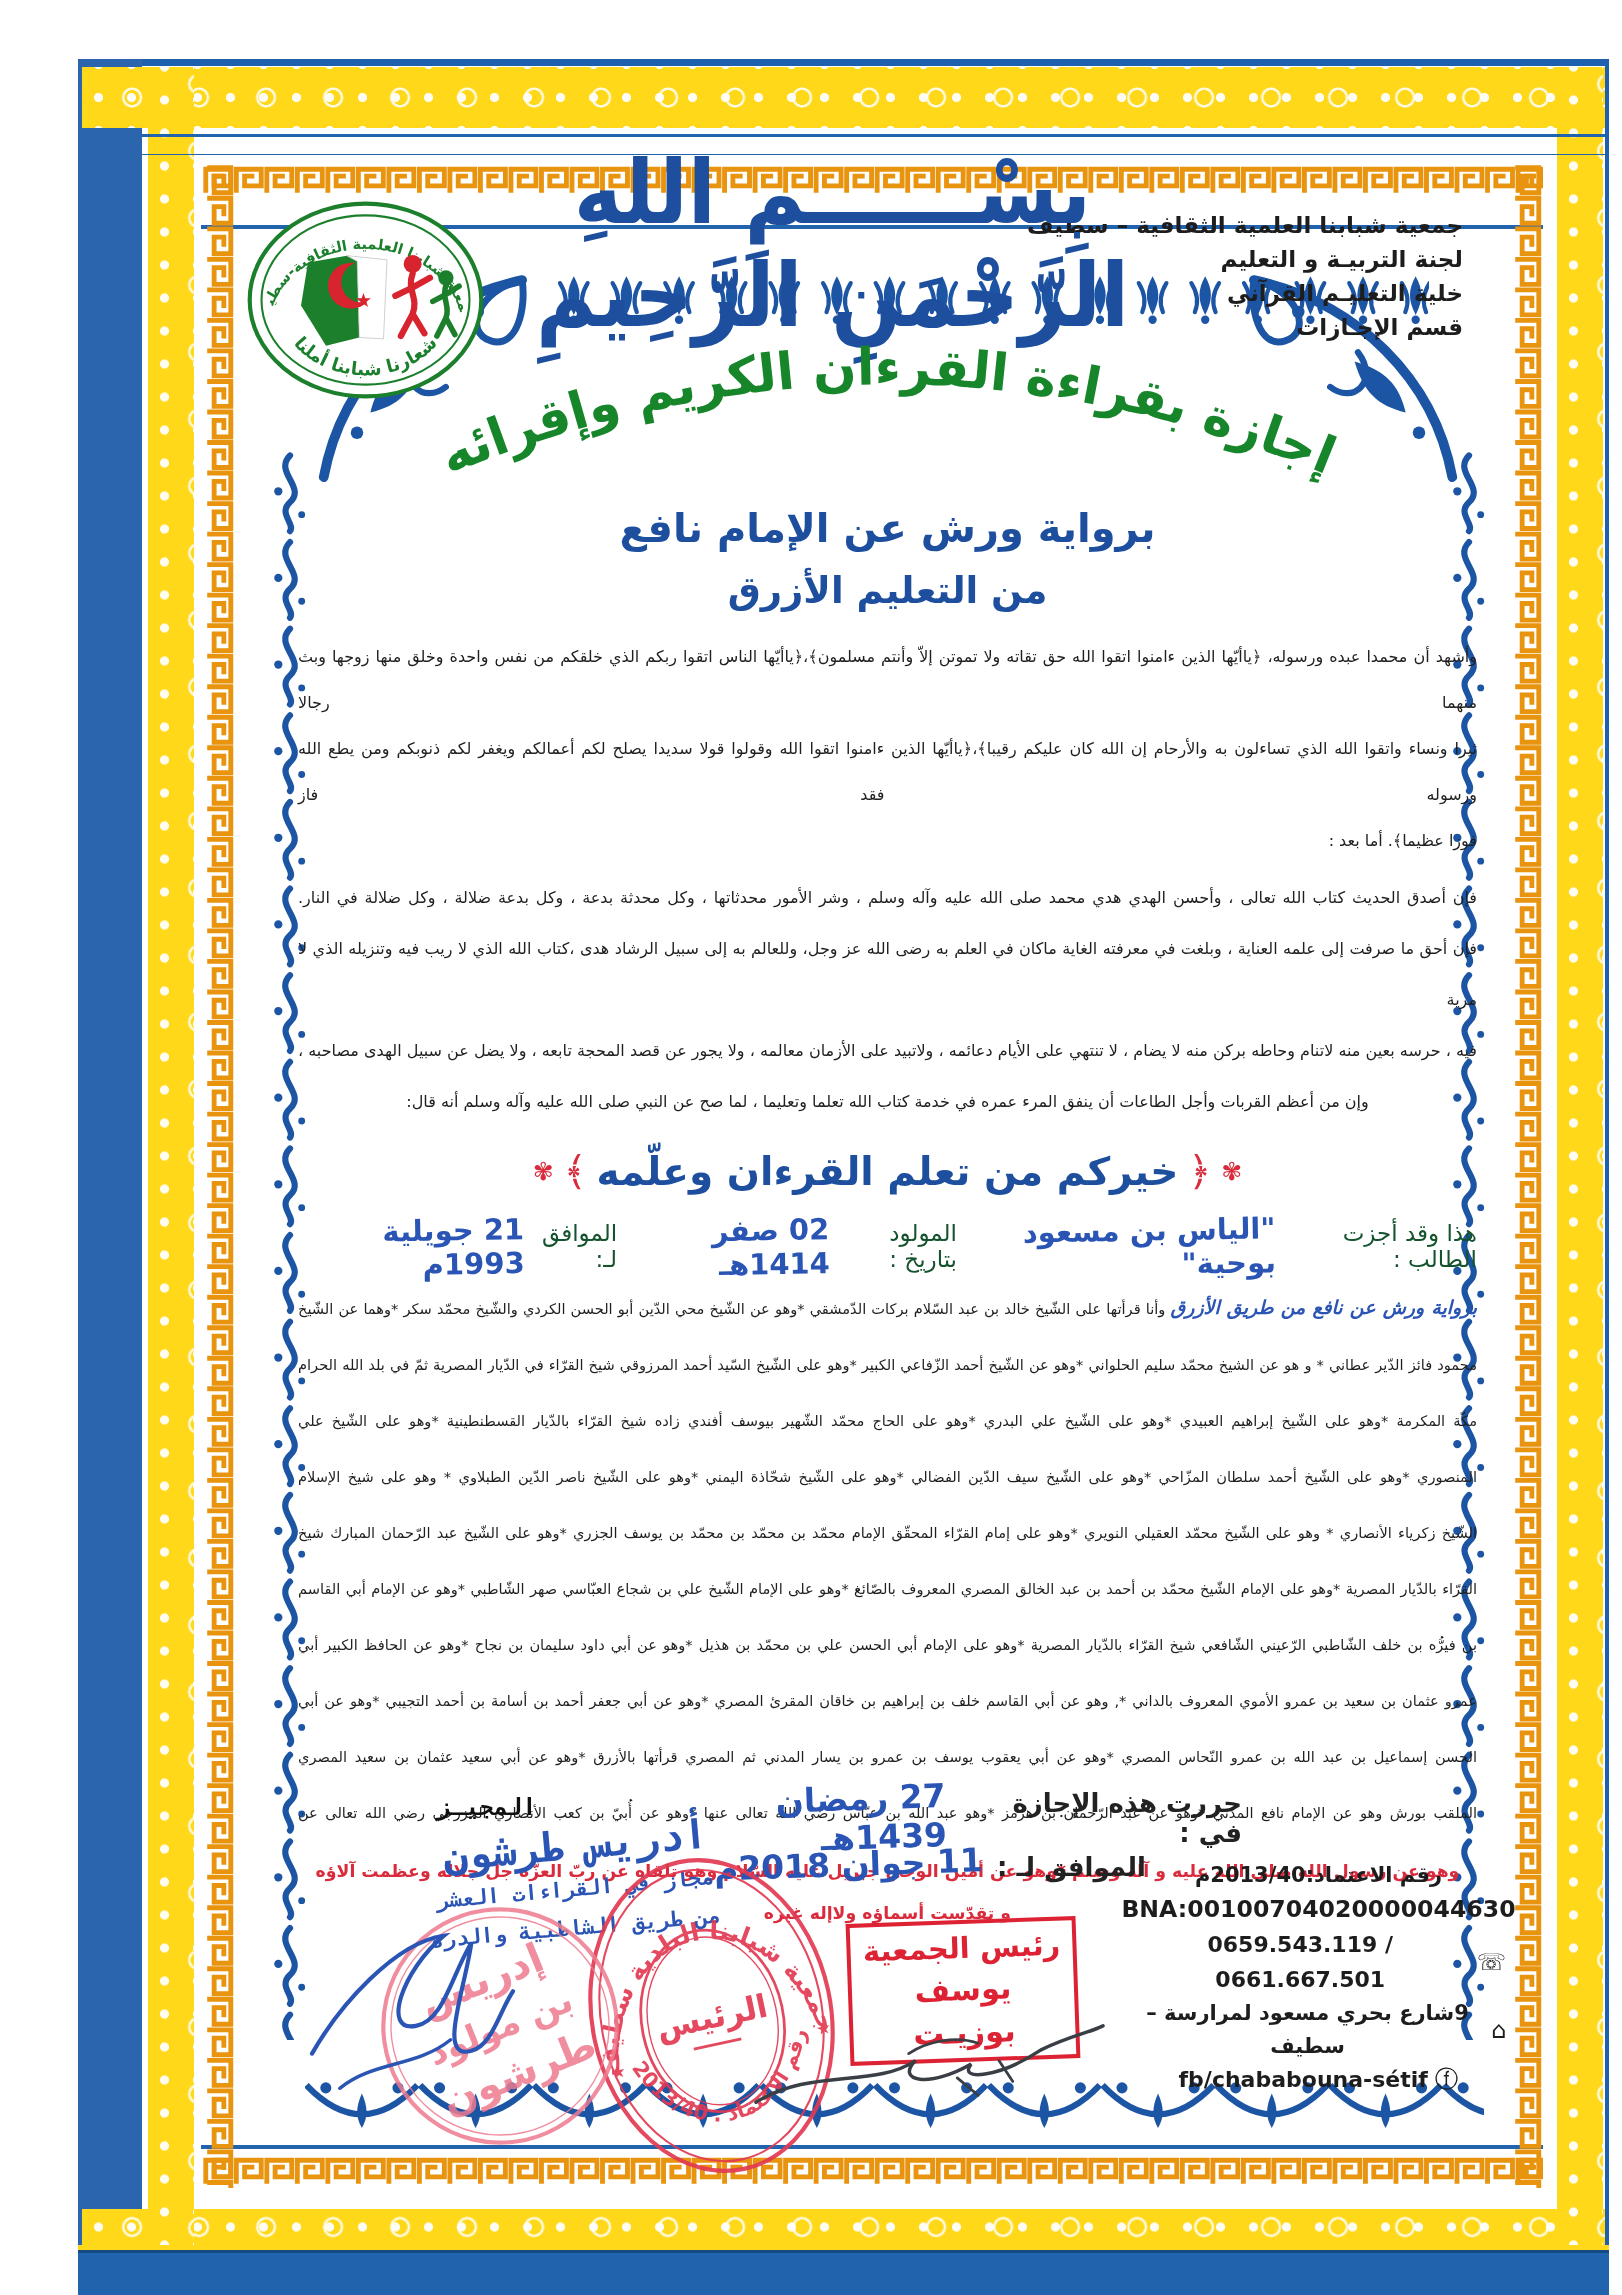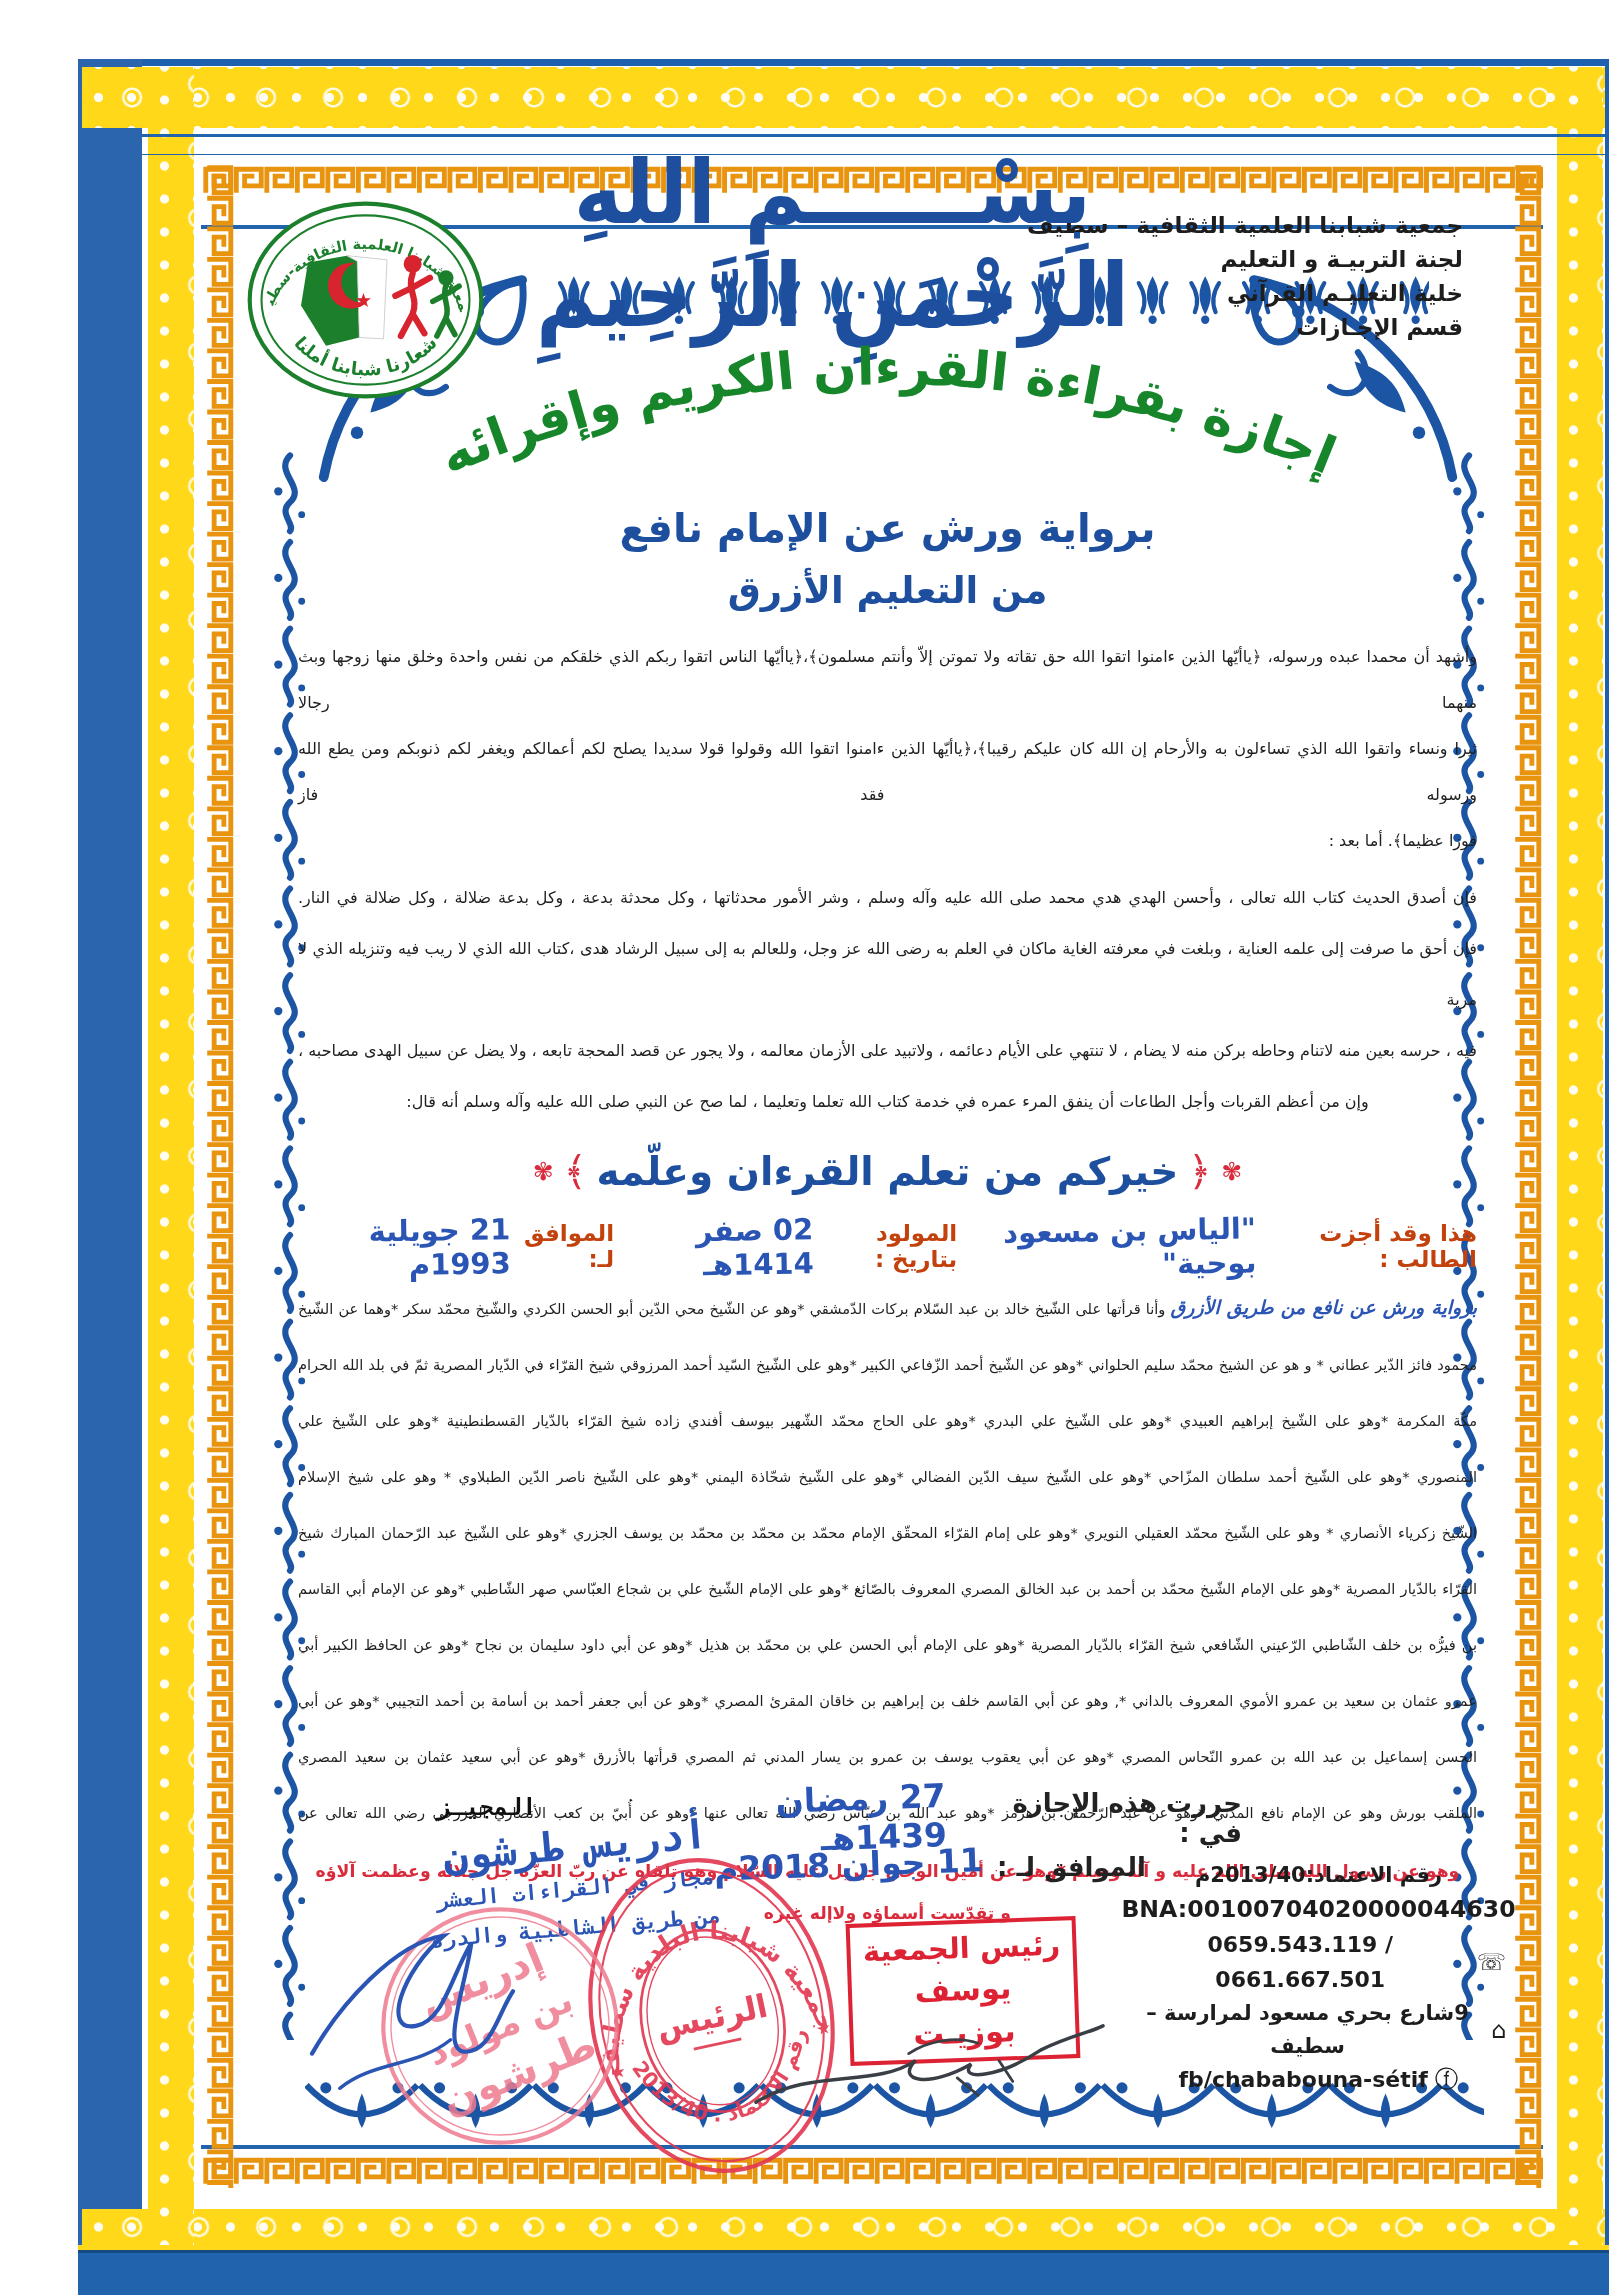--- a/index.html
+++ b/index.html
@@ -58,21 +58,21 @@
   #sub2{font-size:37px;line-height:61px;}
   .para{color:#1f1f1f;}
   .jline{text-align:justify;text-align-last:justify;}
   #para1 .jline{font-size:16px;line-height:46px;}
   #para2 .jline{font-size:16px;line-height:51px;}
   #hadith{display:flex;justify-content:center;align-items:center;gap:9.7px;margin-top:11px;height:67px;}
   #hadith .txt{color:#1d4f9e;font-weight:bold;font-size:39px;}
   #hadith .orn{color:#d92b3c;font-size:40px;}
   #hadith .rose{color:#d92b3c;font-size:25px;}
   #student{display:flex;justify-content:space-between;align-items:baseline;margin-top:9.7px;height:60px;}
-  #student .lbl{color:#c2410c;font-weight:bold;font-size:23px;}
+  #student .lbl{color:#14532d;font-weight:normal;font-size:23px;}
   #student .val{color:#2b55b4;font-weight:bold;font-size:29px;transform:rotate(-1deg);}
   #sanad{margin-top:4.2px;}
   #sanad .jline{font-size:14.6px;line-height:56px;color:#1f1f1f;}
   #sanad-lead{color:#2b55b4;font-weight:bold;font-size:19px;font-style:italic;}
   .redline{color:#d92b3c;text-align:center;font-weight:bold;}
   #red1{font-size:17.3px;line-height:44px;margin-top:8.3px;}
   #red2{font-size:17.3px;line-height:40px;}
   
   .issue{display:flex;justify-content:center;align-items:baseline;gap:14px;z-index:3;}
   #issue1{left:659px;top:1781px;width:583px;}

